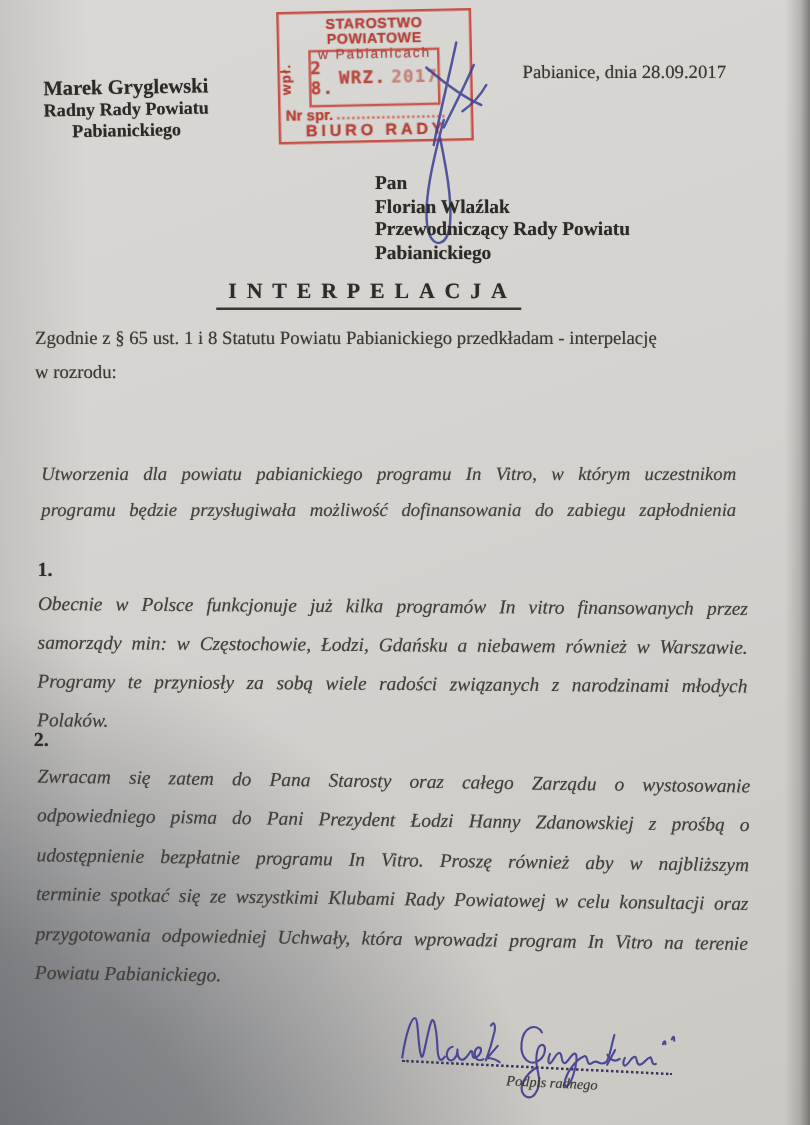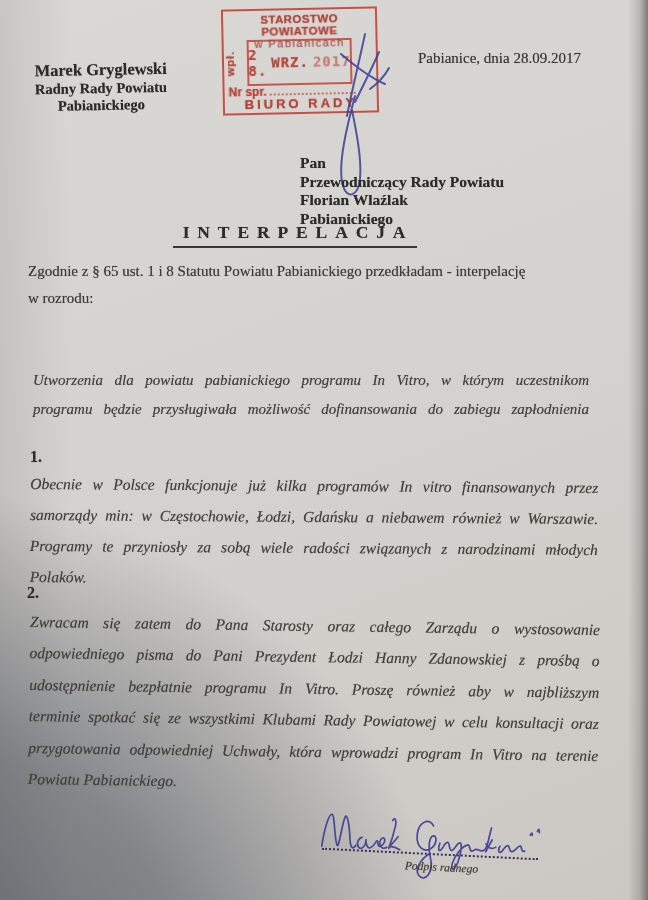--- a/index.html
+++ b/index.html
@@ -27,21 +27,21 @@
   .stamp-wpl{position:absolute; left:-7px; top:46px; transform:rotate(-90deg); font-size:11px; font-weight:700; letter-spacing:1px;}
   .datebox{position:absolute; left:23px; top:29px; width:101px; height:42px; border:2px solid rgba(196,55,44,.8);
            display:flex; align-items:center; justify-content:center; gap:4px;}
   .dstamp{font-family:"DejaVu Sans Mono", monospace; font-weight:700; font-size:14px; color:rgba(200,64,52,.92); letter-spacing:1px;}
   .dyear{opacity:.6;}
   .stamp-nr{position:absolute; left:4px; top:74px; font-size:12px; font-weight:700; white-space:nowrap;}
   .rdots{display:inline-block; width:86px; height:9px; border-bottom:2px dotted rgba(196,55,44,.65); margin-left:3px;}
   .stamp-office{position:absolute; left:0; right:0; bottom:1px; text-align:center; font-weight:700; font-size:13px; letter-spacing:3px;}
   
   .dateline{left:390px; top:50px; font-size:15px; color:#3a3733;margin-left:28px;}
-  .addressee{left:300px; top:154px; font-weight:700; font-size:15.5px; line-height:18.5px; color:#2c2a27;font-family:Liberation Serif, serif;}
+  .addressee{left:300px; top:138px; font-weight:700; font-size:15.5px; line-height:18.5px; color:#2c2a27;font-family:Liberation Serif, serif;}
   
   .titlewrap{left:30px; top:222px; width:530px; text-align:center;}
   .titlewrap span{display:inline-block; font-weight:700; font-size:17.5px; letter-spacing:.45em;
                   border-bottom:2.5px solid #3a3733; padding:0 4px 3px 10px; color:#2e2b28;}
   
   .para{font-size:15px; color:#3d3a36;}
   .line{line-height:27px; white-space:nowrap;}
   .jl{white-space:normal; text-align:justify; text-align-last:justify;}
   .intro{left:28px; top:258px; width:565px;}
   .subject{left:33px; top:318px; width:556px; font-style:italic; color:#45423e;margin-top:48px;}
@@ -93,22 +93,22 @@
       <path d="M74 24 C67 40 58 58 50 74"></path>
       <path d="M84 40 C79 49 72 56 65 61"></path>
       <path d="M50 68 C42 98 32 138 38 158 C42 171 53 169 55 151 C57 131 51 102 47 82"></path>
     </g>
   </svg>
 
   <div class="abs dateline">Pabianice, dnia 28.09.2017</div>
 
   <div class="abs addressee">
     <div>Pan</div>
+    <div>Florian Wlaźlak</div>
     <div>Przewodniczący Rady Powiatu</div>
-    <div>Florian Wlaźlak</div>
     <div>Pabianickiego</div>
   </div>
 
   <div class="abs titlewrap">
     <span>INTERPELACJA</span>
   </div>
 
   <div class="abs para intro">
     <div class="line">Zgodnie z § 65 ust. 1 i 8 Statutu Powiatu Pabianickiego przedkładam - interpelację</div>
     <div class="line">w rozrodu:</div>

